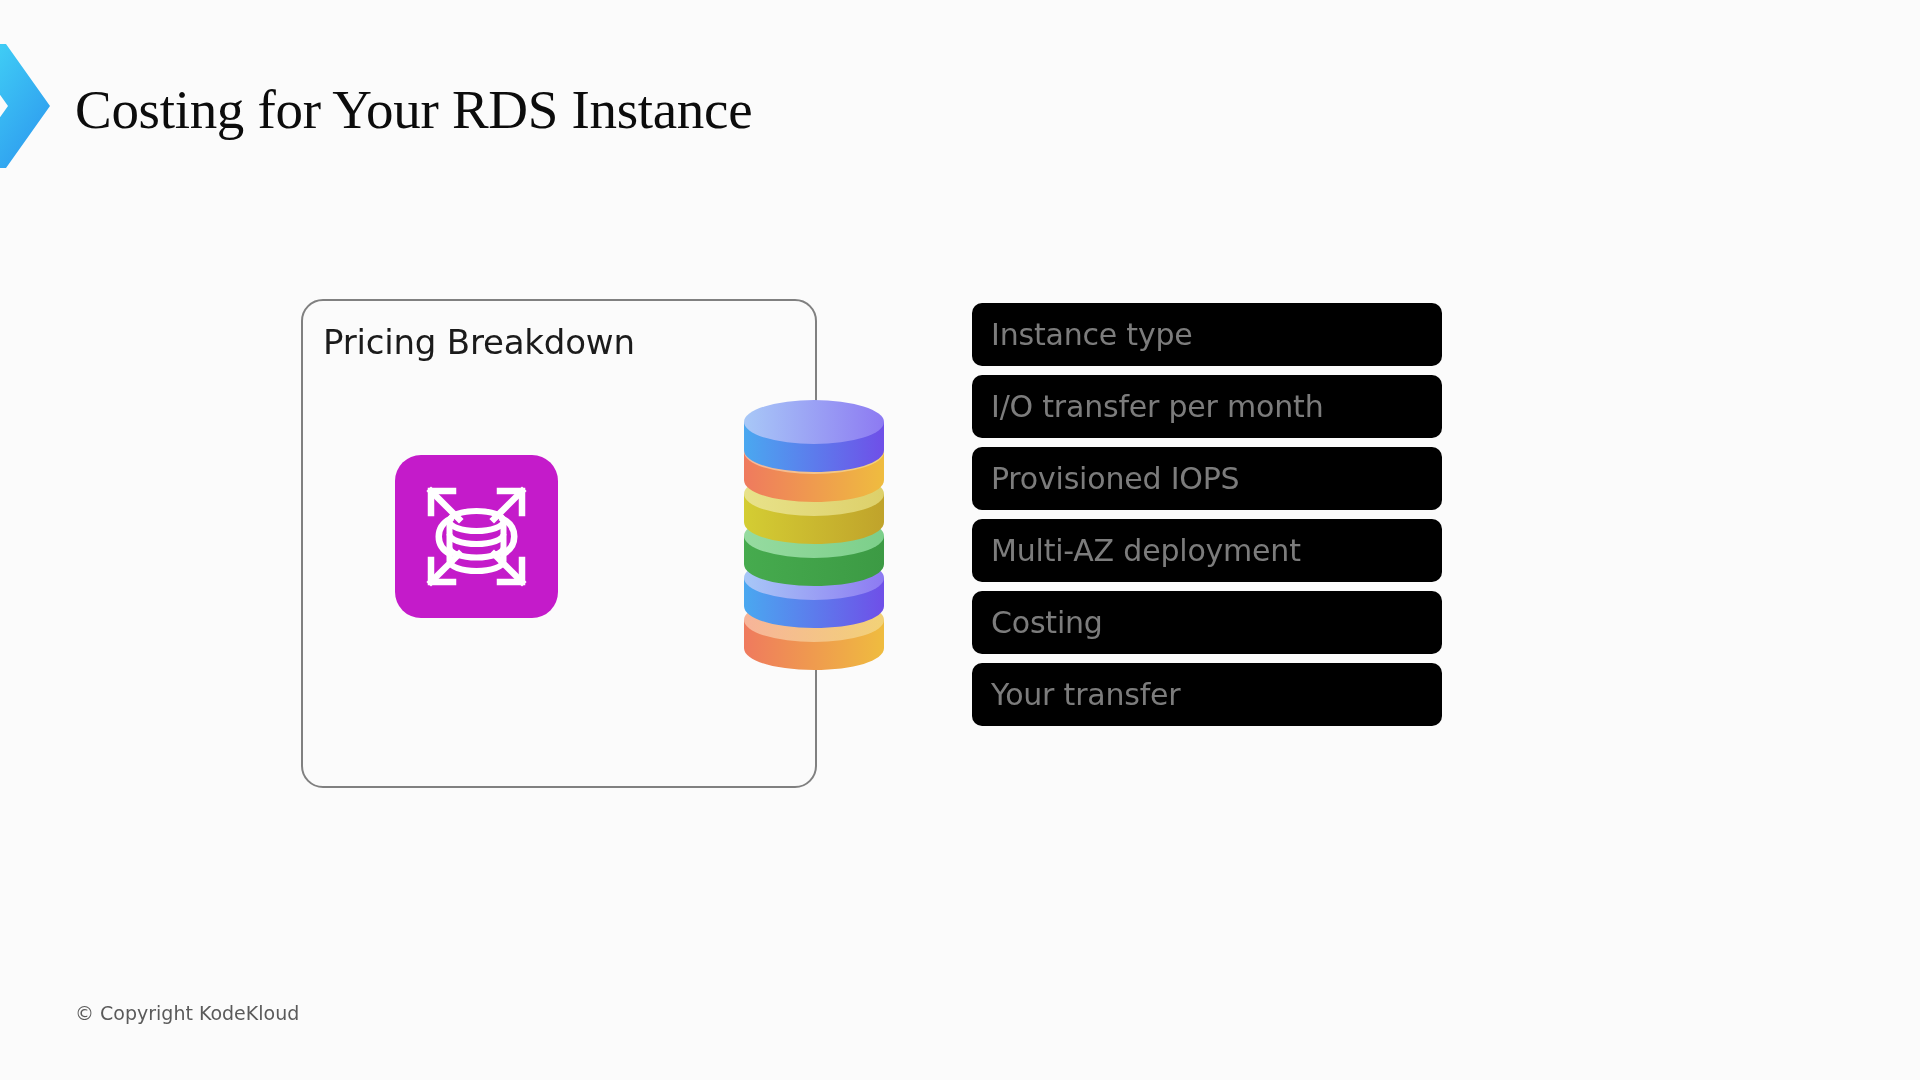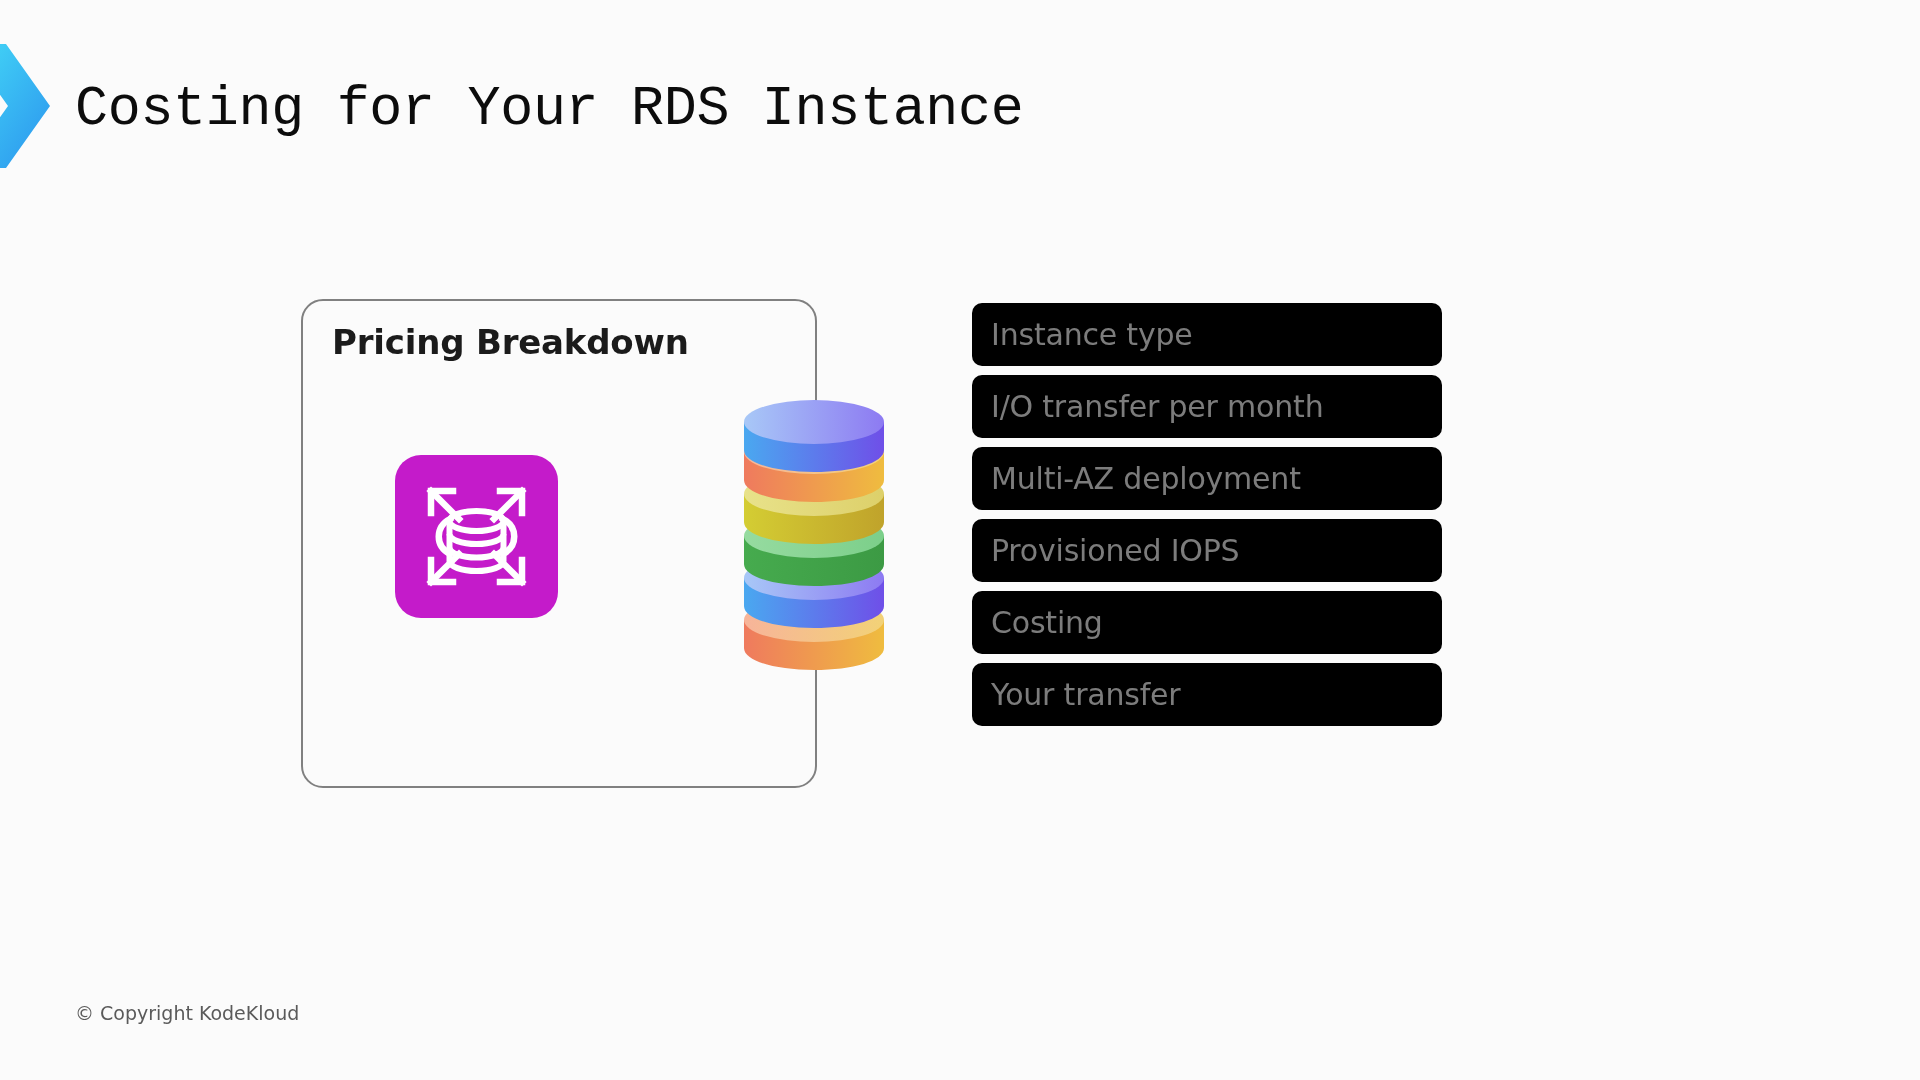--- a/index.html
+++ b/index.html
@@ -35,41 +35,41 @@
 
   .page-title {
     position: absolute;
     left: 75px;
     top: 42px;
     font-size: 55px;
     font-weight: 400;
     letter-spacing: -0.3px;
     color: #0c0c0c;
     white-space: nowrap;
-    font-family: Liberation Mono, monospace;
+    font-family: Liberation Serif, serif;
   }
 
   
   .pricing-card {
     position: absolute;
     left: 301px;
     top: 299px;
     width: 516px;
     height: 489px;
     border: 2px solid #808080;
     border-radius: 22px;
     background: transparent;
   }
 
   .card-heading {
     position: absolute;
-    left: 332px;
+    left: 323px;
     top: 322px;
     font-size: 34px;
-    font-weight: 700;
+    font-weight: 400;
     color: #1b1b1b;
     letter-spacing: -0.2px;
     white-space: nowrap;
   }
 
   
   .rds-icon {
     position: absolute;
     left: 395px;
     top: 455px;
@@ -245,26 +245,26 @@
 </svg>
 
 <div class="factor-list">
   <div class="factor-item">
     <span class="factor-label">Instance type</span>
   </div>
   <div class="factor-item">
     <span class="factor-label">I/O transfer per month</span>
   </div>
   <div class="factor-item">
+    <span class="factor-label">Provisioned IOPS</span>
+  </div>
+  <div class="factor-item">
     <span class="factor-label">Multi-AZ deployment</span>
   </div>
   <div class="factor-item">
-    <span class="factor-label">Provisioned IOPS</span>
-  </div>
-  <div class="factor-item">
     <span class="factor-label">Costing</span>
   </div>
   <div class="factor-item">
     <span class="factor-label">Your transfer</span>
   </div>
 </div>
 
 <div class="footer-copyright">© Copyright KodeKloud</div>
 
 </body></html>

